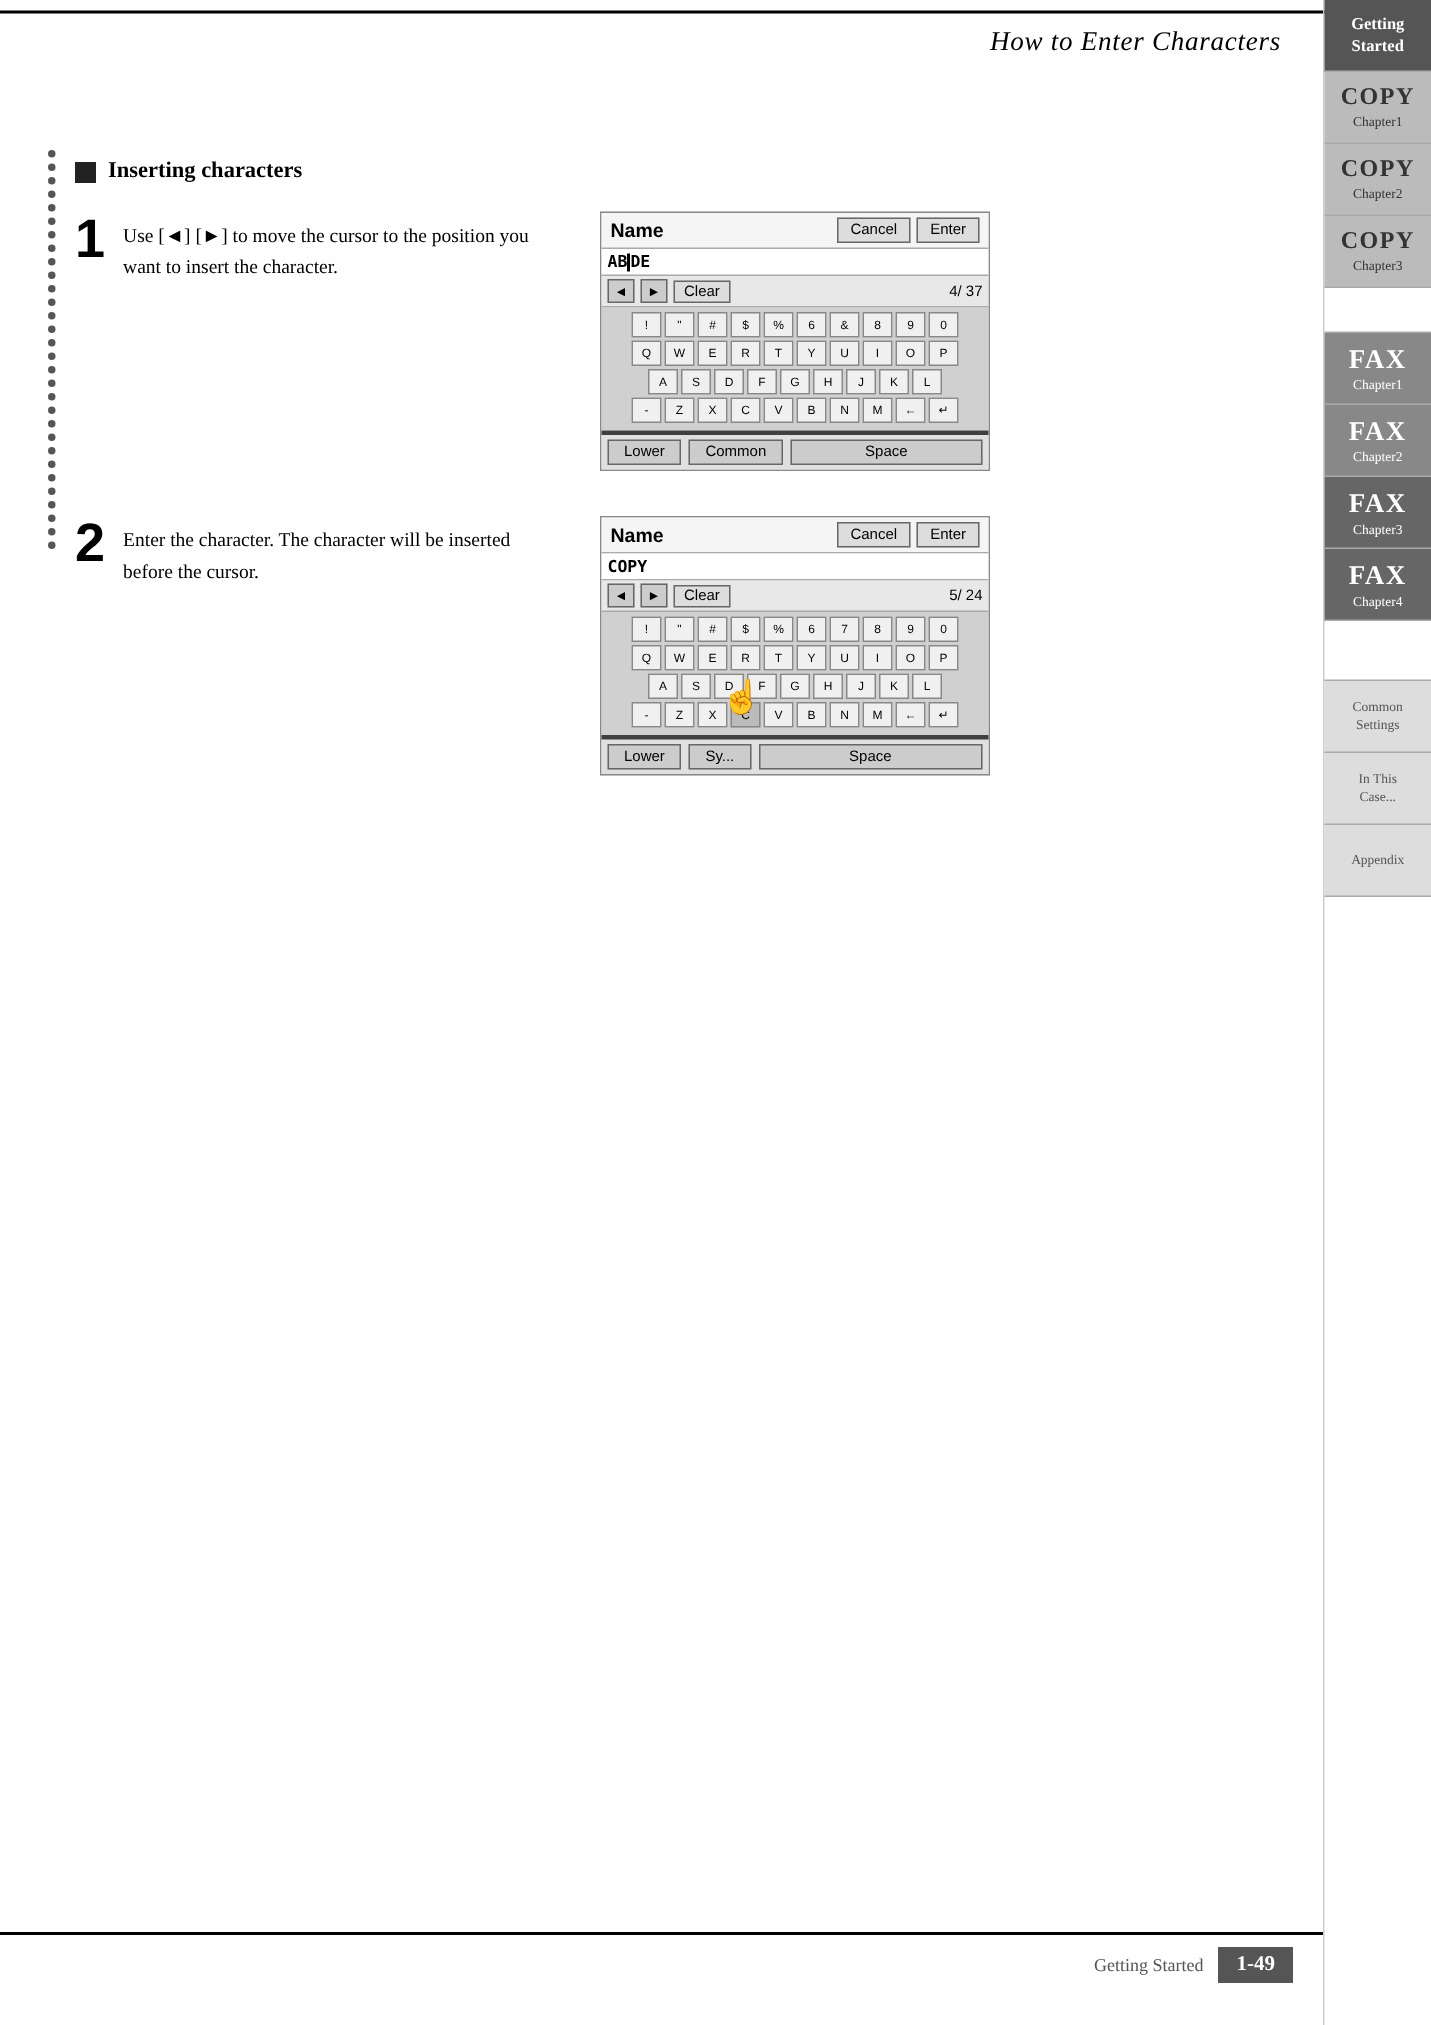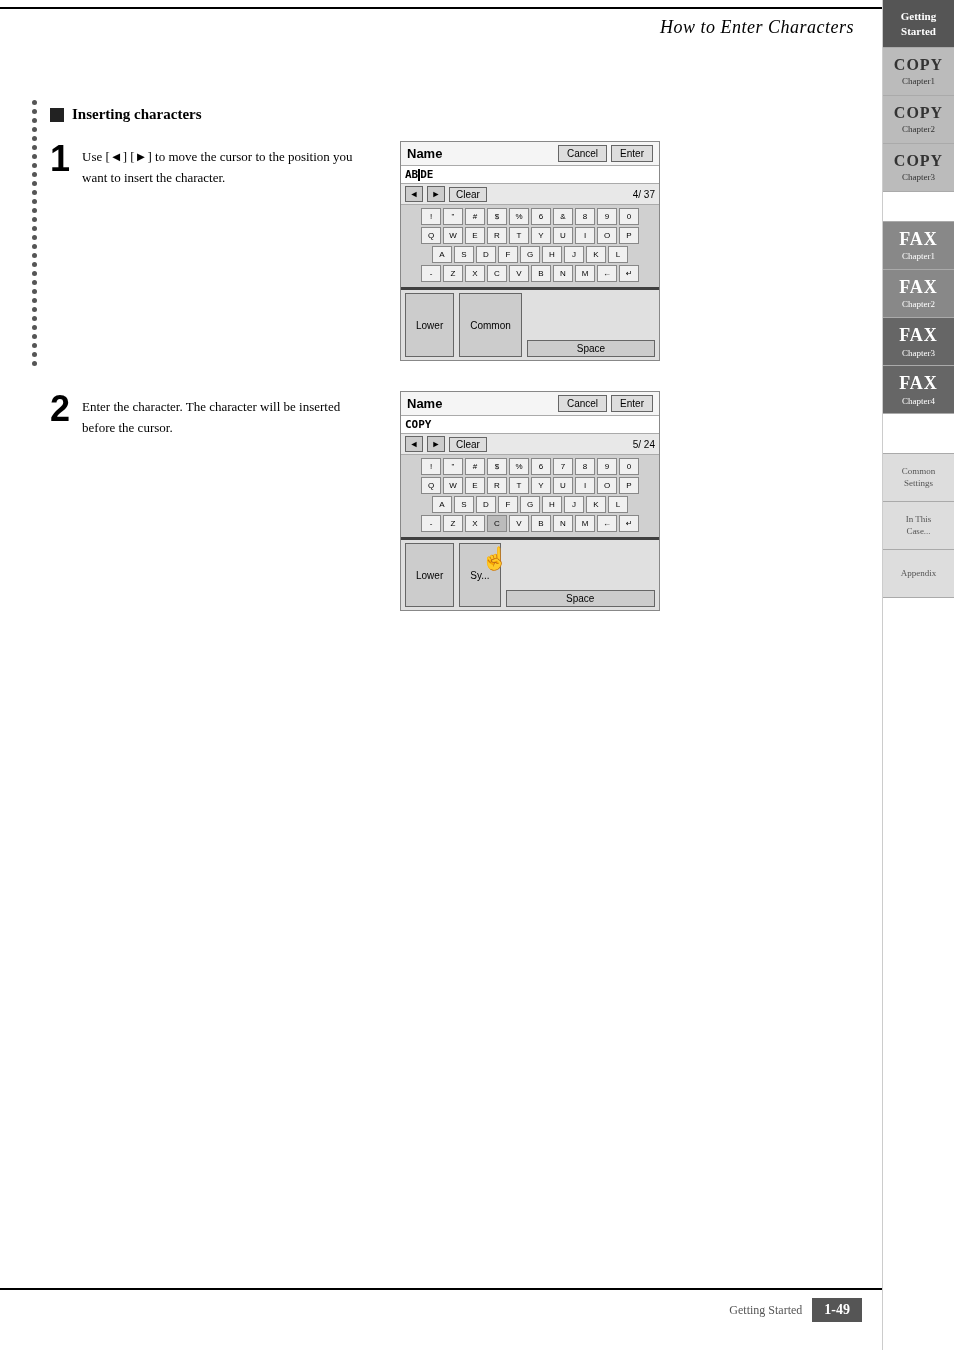--- a/index.html
+++ b/index.html
@@ -280,21 +280,20 @@
       border: 1px solid #666;
       background: #ccc;
       padding: 2px 10px;
       font-size: 10px;
       cursor: pointer;
       font-family: sans-serif;
     }
 
     .kb-footer-btn.wide {
       flex: 1;
-      margin-top: 47px;
     }
 
     
     .cursor-bar {
       display: inline-block;
       width: 2px;
       height: 12px;
       background: #000;
       vertical-align: middle;
     }

